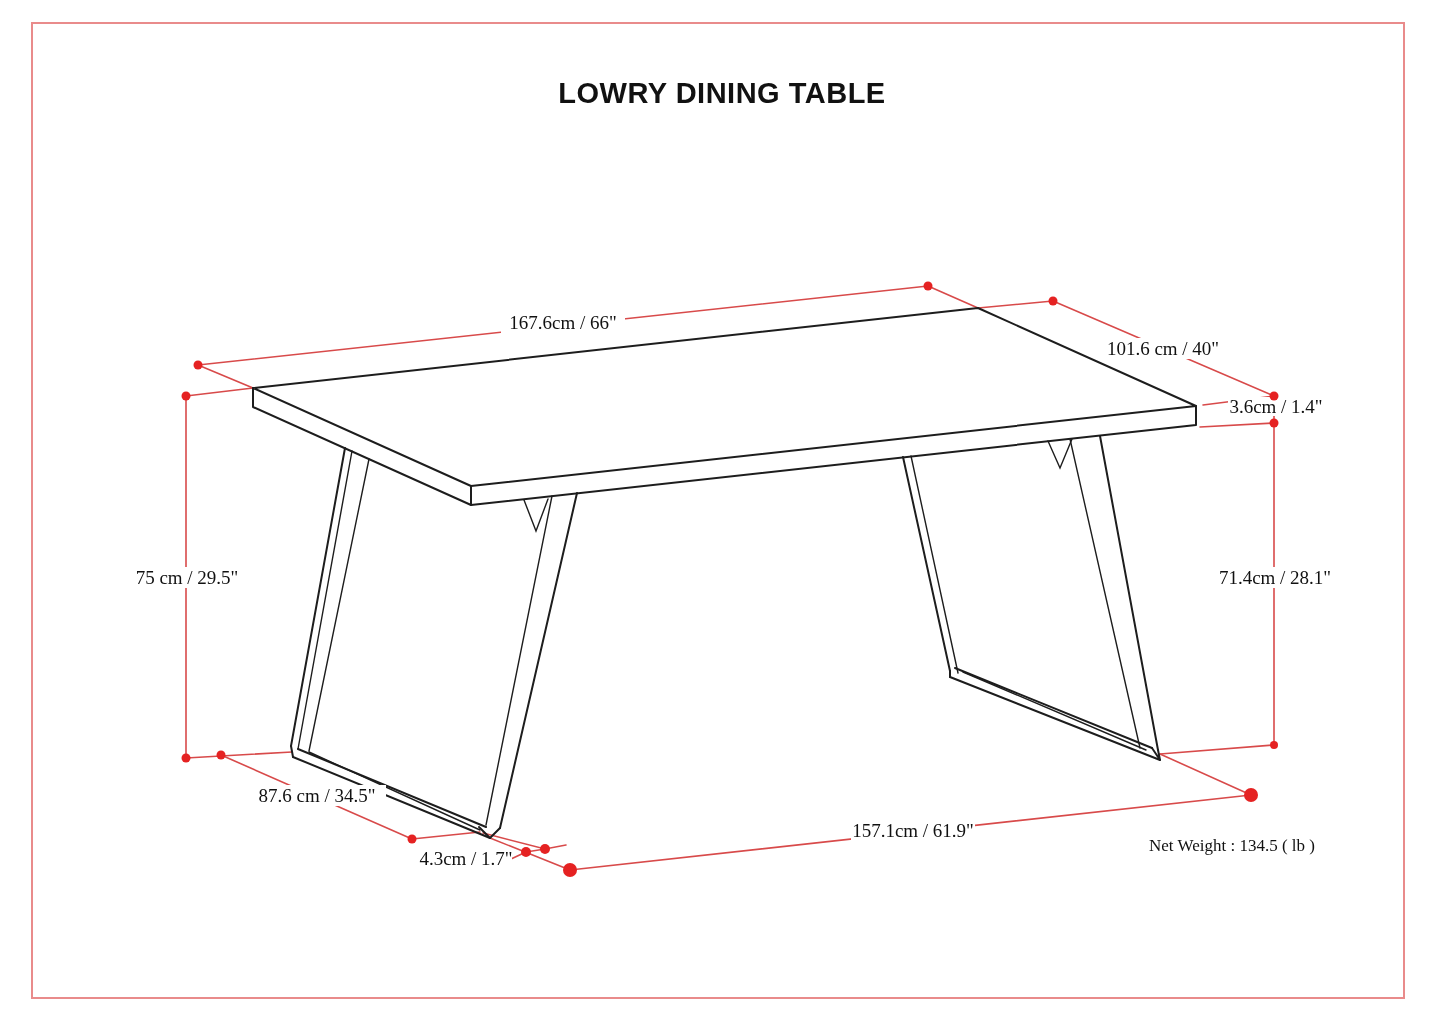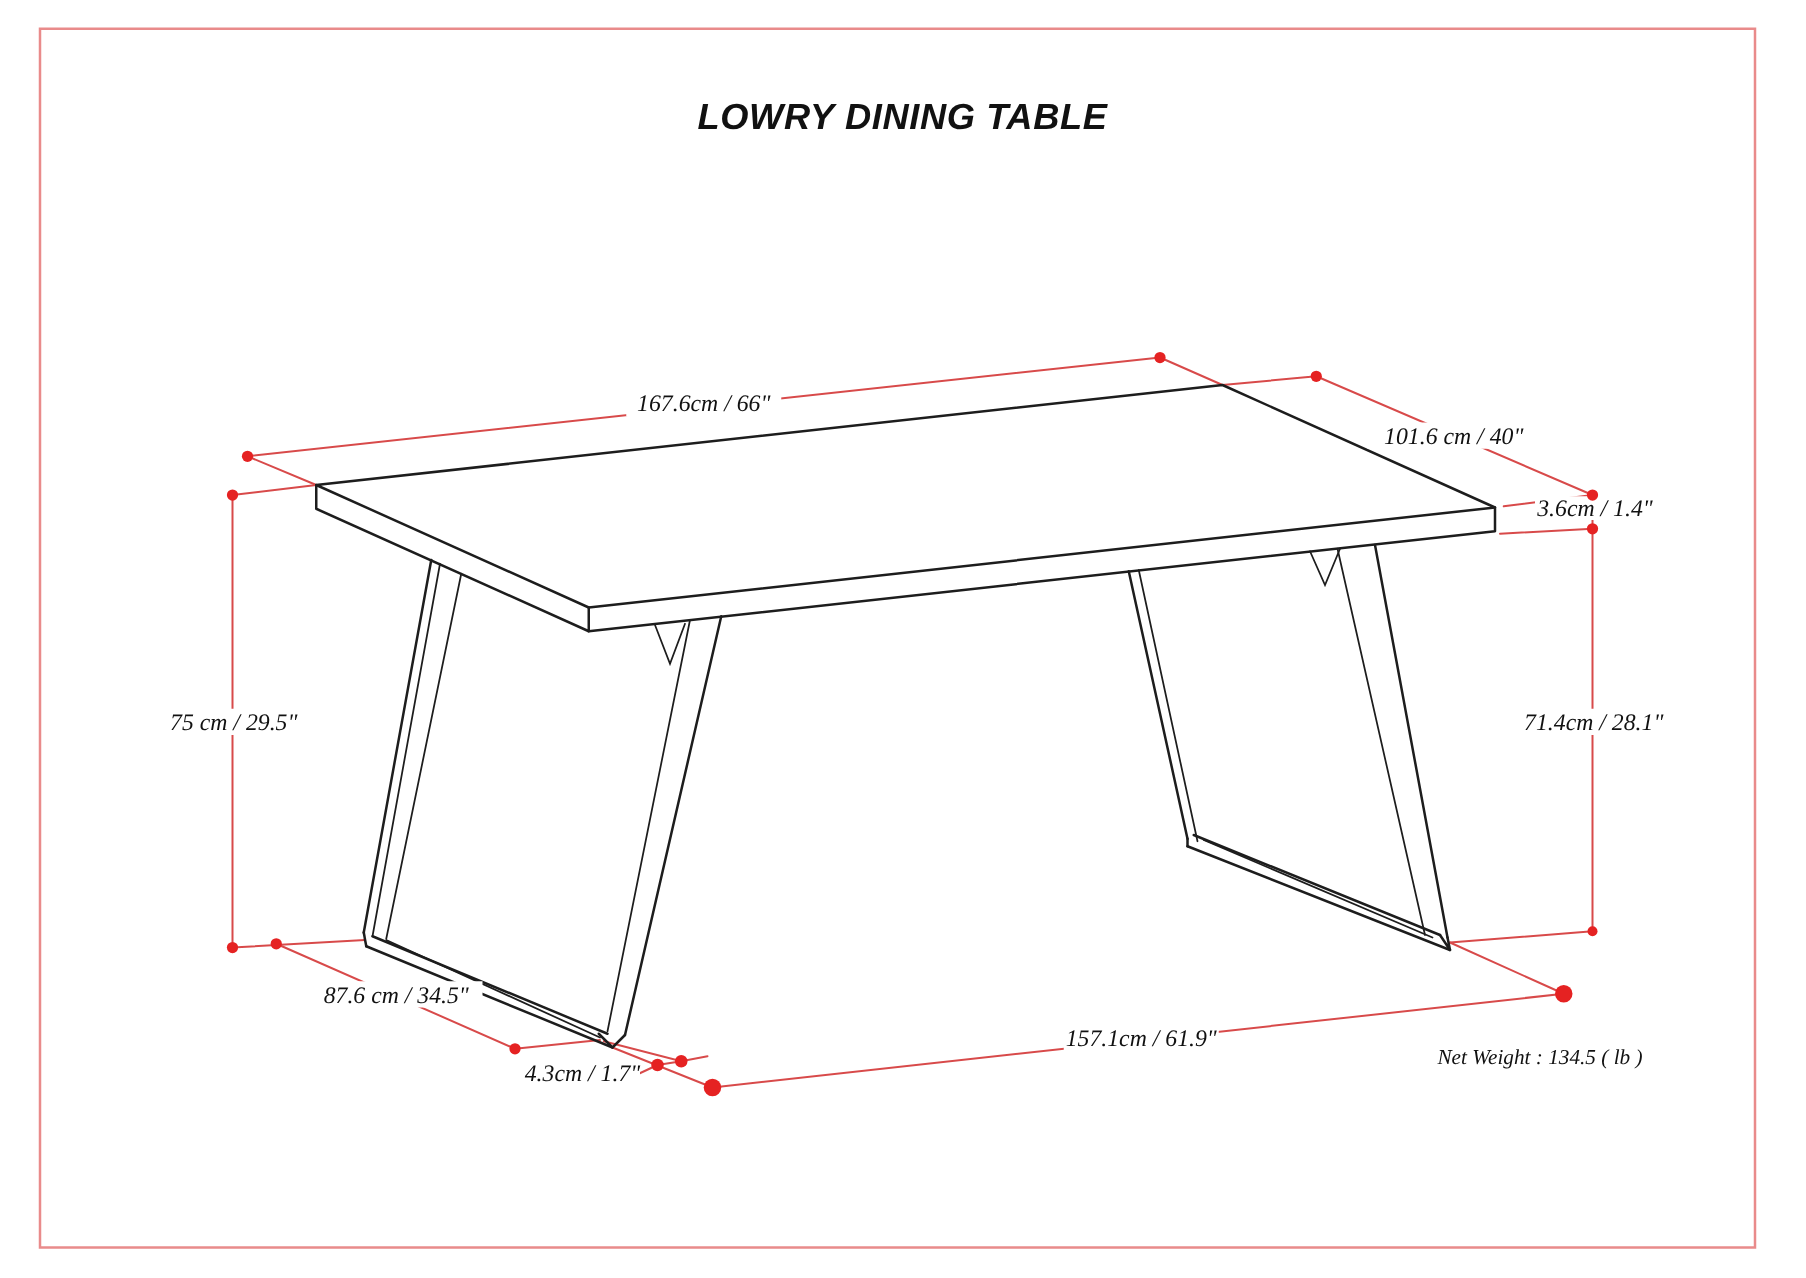--- a/index.html
+++ b/index.html
@@ -1,20 +1,20 @@
 <!DOCTYPE html>
 <html style="--bg: #ffffff; --ink: #1d1d1d; --dim-red: #d84a4a; --dot-red: #e52222; --border-red: #e98b8b;"><head>
 <meta charset="utf-8">
 <style>
   :root{
     --bg:#ffffff; --ink:#1d1d1d; --dim-red:#d84a4a; --dot-red:#e52222; --border-red:#e98b8b;
   }
   html,body{margin:0;padding:0;background:#fff;}
   .page{position:relative;width:1445px;height:1022px;background:var(--bg);overflow:hidden;
-        font-family:"Liberation Serif", serif;font-style:italic;}
+        font-family:"Liberation Serif", serif;}
   svg{position:absolute;left:0;top:0;}
   .blk{stroke:var(--ink);stroke-width:2;fill:none;stroke-linecap:round;stroke-linejoin:round;}
   .blk-thin{stroke:var(--ink);stroke-width:1.4;fill:none;stroke-linecap:round;}
   .top-face{fill:#ffffff;stroke:var(--ink);stroke-width:2;stroke-linejoin:round;}
   .red{stroke:var(--dim-red);stroke-width:1.6;fill:none;stroke-linecap:round;}
   .dot{fill:var(--dot-red);stroke:none;}
   .labelbg{fill:#ffffff;stroke:none;}
   .dim-label{font-family:"Liberation Serif", serif;font-size:19px;fill:#111;text-anchor:middle;}
   .weight-label{font-family:"Liberation Serif", serif;font-size:17px;fill:#111;text-anchor:middle;}
   .title{font-family:"Liberation Sans", sans-serif;font-weight:bold;font-size:29px;fill:#111;

